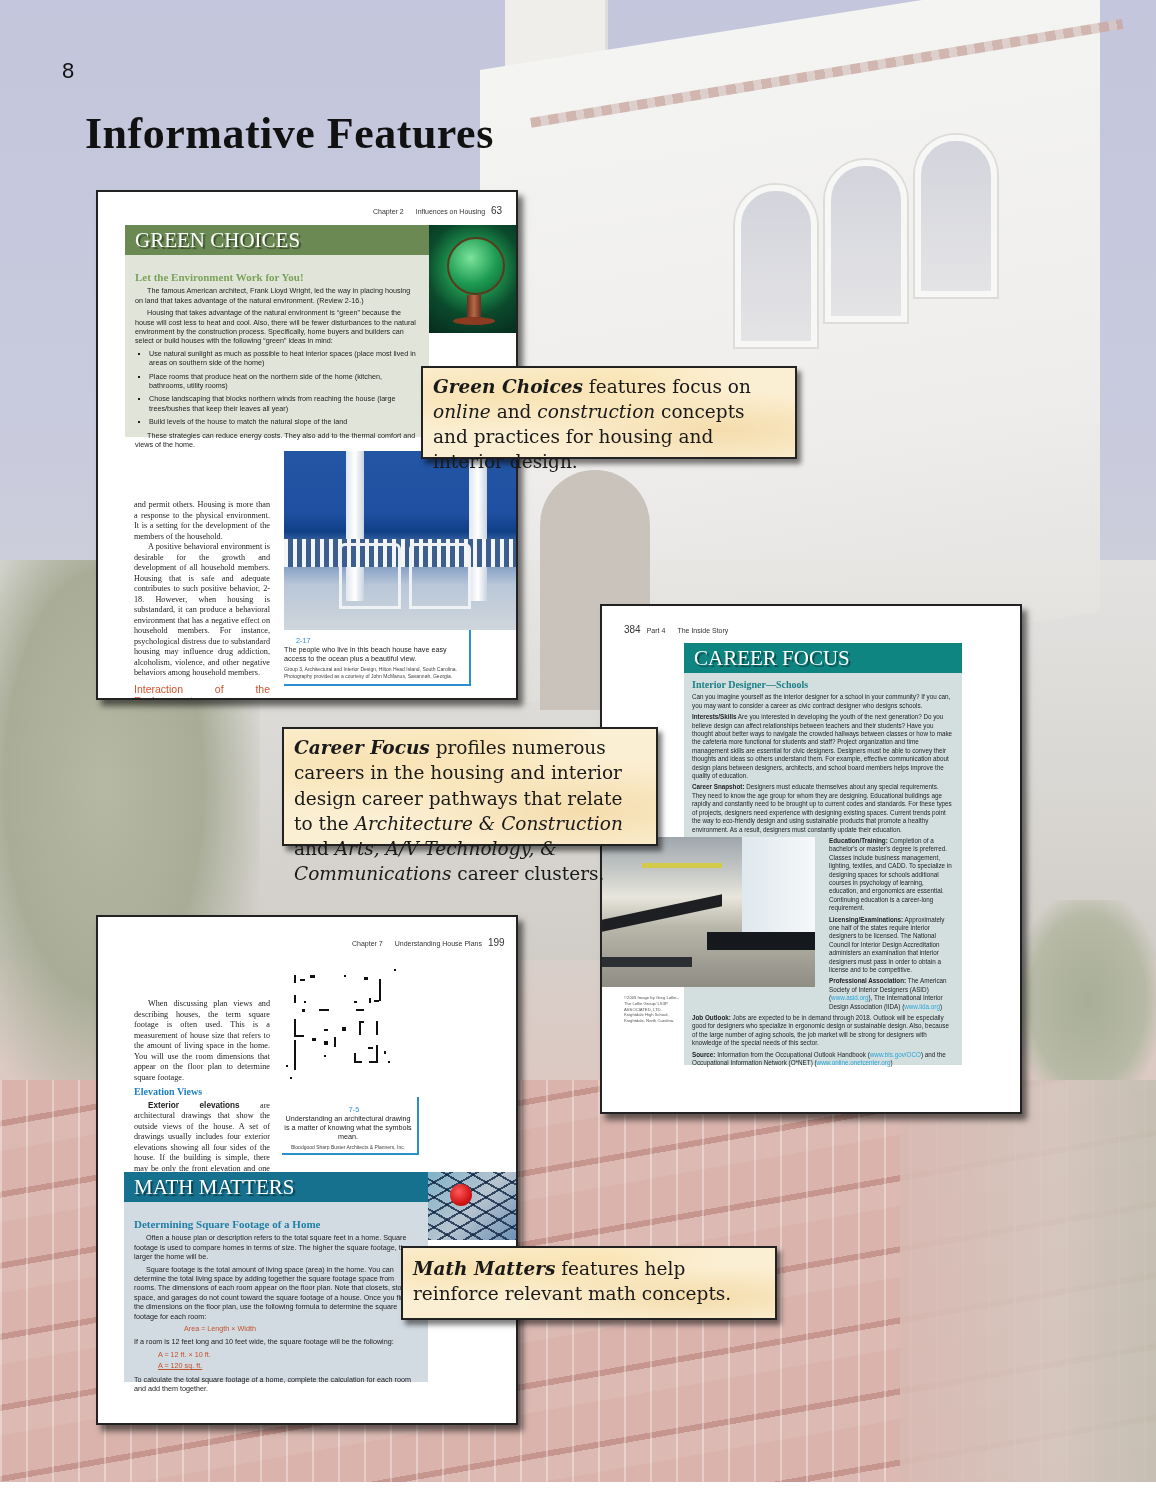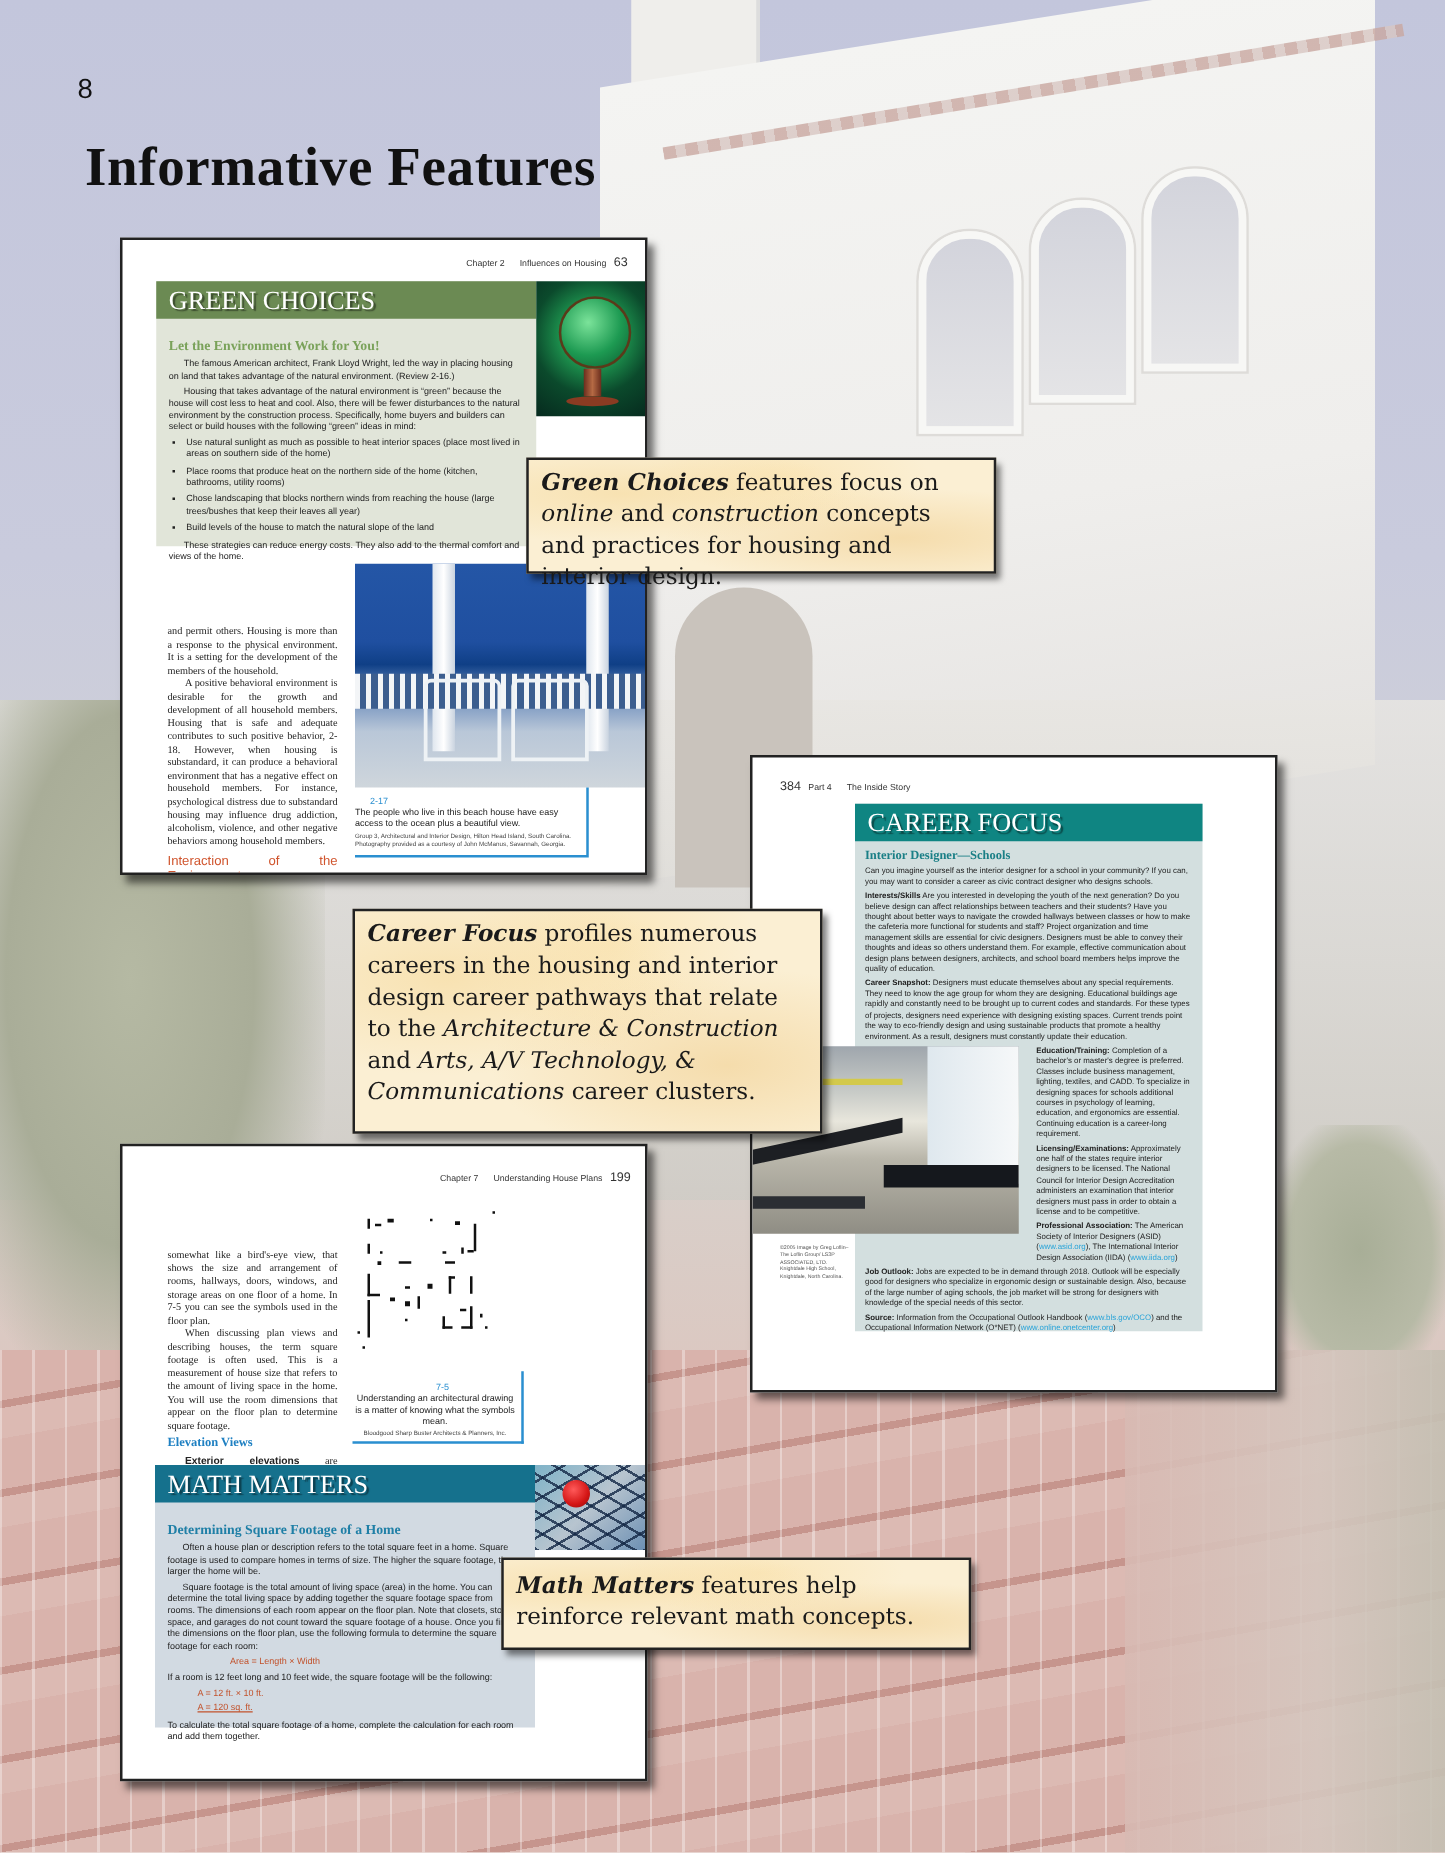--- a/index.html
+++ b/index.html
@@ -58,21 +58,21 @@
   }
   .bg .stairs-side {
     position: absolute; left: 900px; top: 1080px; width: 256px; height: 402px;
     background: linear-gradient(90deg, #d8bab3 0%, #d5c7bf 60%, #c4c0b3 100%);
     opacity: .9;
   }
 
   
   .page-number { position: absolute; left: 62px; top: 58px; font-size: 22px; color: #111; }
   .page-title {
-    position: absolute; left: 68px; top: 108px; margin: 0;
+    position: absolute; left: 85px; top: 108px; margin: 0;
     font-family: "Liberation Serif", serif; font-weight: bold; font-size: 44px; color: #111;
     letter-spacing: .5px;
   }
 
   
   .book-page {
     position: absolute; background: #fff; border: 2px solid #222;
     box-shadow: 5px 6px 6px rgba(0,0,0,.55);
     overflow: hidden;
   }
@@ -232,21 +232,20 @@
     <span>©2005 Image by Greg Loflin–The Loflin Group/ LS3P ASSOCIATED, LTD. Knightdale High School, Knightdale, North Carolina.</span>
   </div>
 </div>
 
 <div class="book-page" style="left:96px; top:915px; width:418px; height:506px;">
   <div class="running-head" style="left:254px; top:20px;">
     <span>Chapter 7</span><span class="sep"></span><span>Understanding House Plans</span><span class="num">199</span>
   </div>
 
   <div class="serif-col" style="left:36px; top:38px; width:136px;">
-    <p class="noind">somewhat like a bird's-eye view, that shows the size and arrangement of rooms, hallways, doors, windows, and storage areas on one floor of a home. In 7-5 you can see the symbols used in the floor plan.</p>
     <p>When discussing plan views and describing houses, the term square footage is often used. This is a measurement of house size that refers to the amount of living space in the home. You will use the room dimensions that appear on the floor plan to determine square footage.</p>
     <h4 style="color:#1f80c2; font-family:'Liberation Serif', serif; font-weight:bold; font-size:10px;">Elevation Views</h4>
     <p><b style="font-family:'Liberation Sans',sans-serif;">Exterior elevations</b><span> are architectural drawings that show the outside views of the house. A set of drawings usually includes four exterior elevations showing all four sides of the house. If the building is simple, there may be only the front elevation and one side elevation.</span></p>
   </div>
 
   <svg class="photo" style="left:186px; top:48px;" width="130" height="120" viewBox="0 0 130 120">
     <g fill="#111">
       <rect x="10" y="10" width="2" height="8"></rect>
         <rect x="16" y="14" width="5" height="2"></rect>
         <rect x="26" y="10" width="5" height="3"></rect>
@@ -312,19 +311,19 @@
                 repeating-linear-gradient(-30deg, rgba(20,40,70,.8) 0 2px, transparent 2px 13px),
                 linear-gradient(135deg, #7fb3c8, #b7c4cf 50%, #6b8fb3);">
     <div style="position:absolute; left:22px; top:12px; width:22px; height:22px; border-radius:50%; background:radial-gradient(circle at 40% 35%, #ff5a5a, #d41515 60%, #8a0b0b);"></div>
   </div>
 </div>
 
 <div class="callout" style="left:421px; top:366px; width:376px; height:93px; font-size:18.5px; line-height:25px;">
   <span class="lead">Green Choices</span><span> features focus on </span><i>online</i><span> and </span><i>construction</i><span> concepts and practices for housing and interior design.</span>
 </div>
 
-<div class="callout" style="left:282px; top:727px; width:376px; height:180px; font-size:18.5px; line-height:25.3px;">
+<div class="callout" style="left:282px; top:727px; width:376px; height:119px; font-size:18.5px; line-height:25.3px;">
   <span class="lead">Career Focus</span><span> profiles numerous careers in the housing and interior design career pathways that relate to the </span><i>Architecture &amp; Construction</i><span> and </span><i>Arts, A/V Technology, &amp; Communications</i><span> career clusters.</span>
 </div>
 
 <div class="callout" style="left:401px; top:1246px; width:376px; height:74px; font-size:18.5px; line-height:25px; padding-top:8px;">
   <span class="lead">Math Matters</span><span> features help reinforce relevant math concepts.</span>
 </div>
 
 </body></html>

